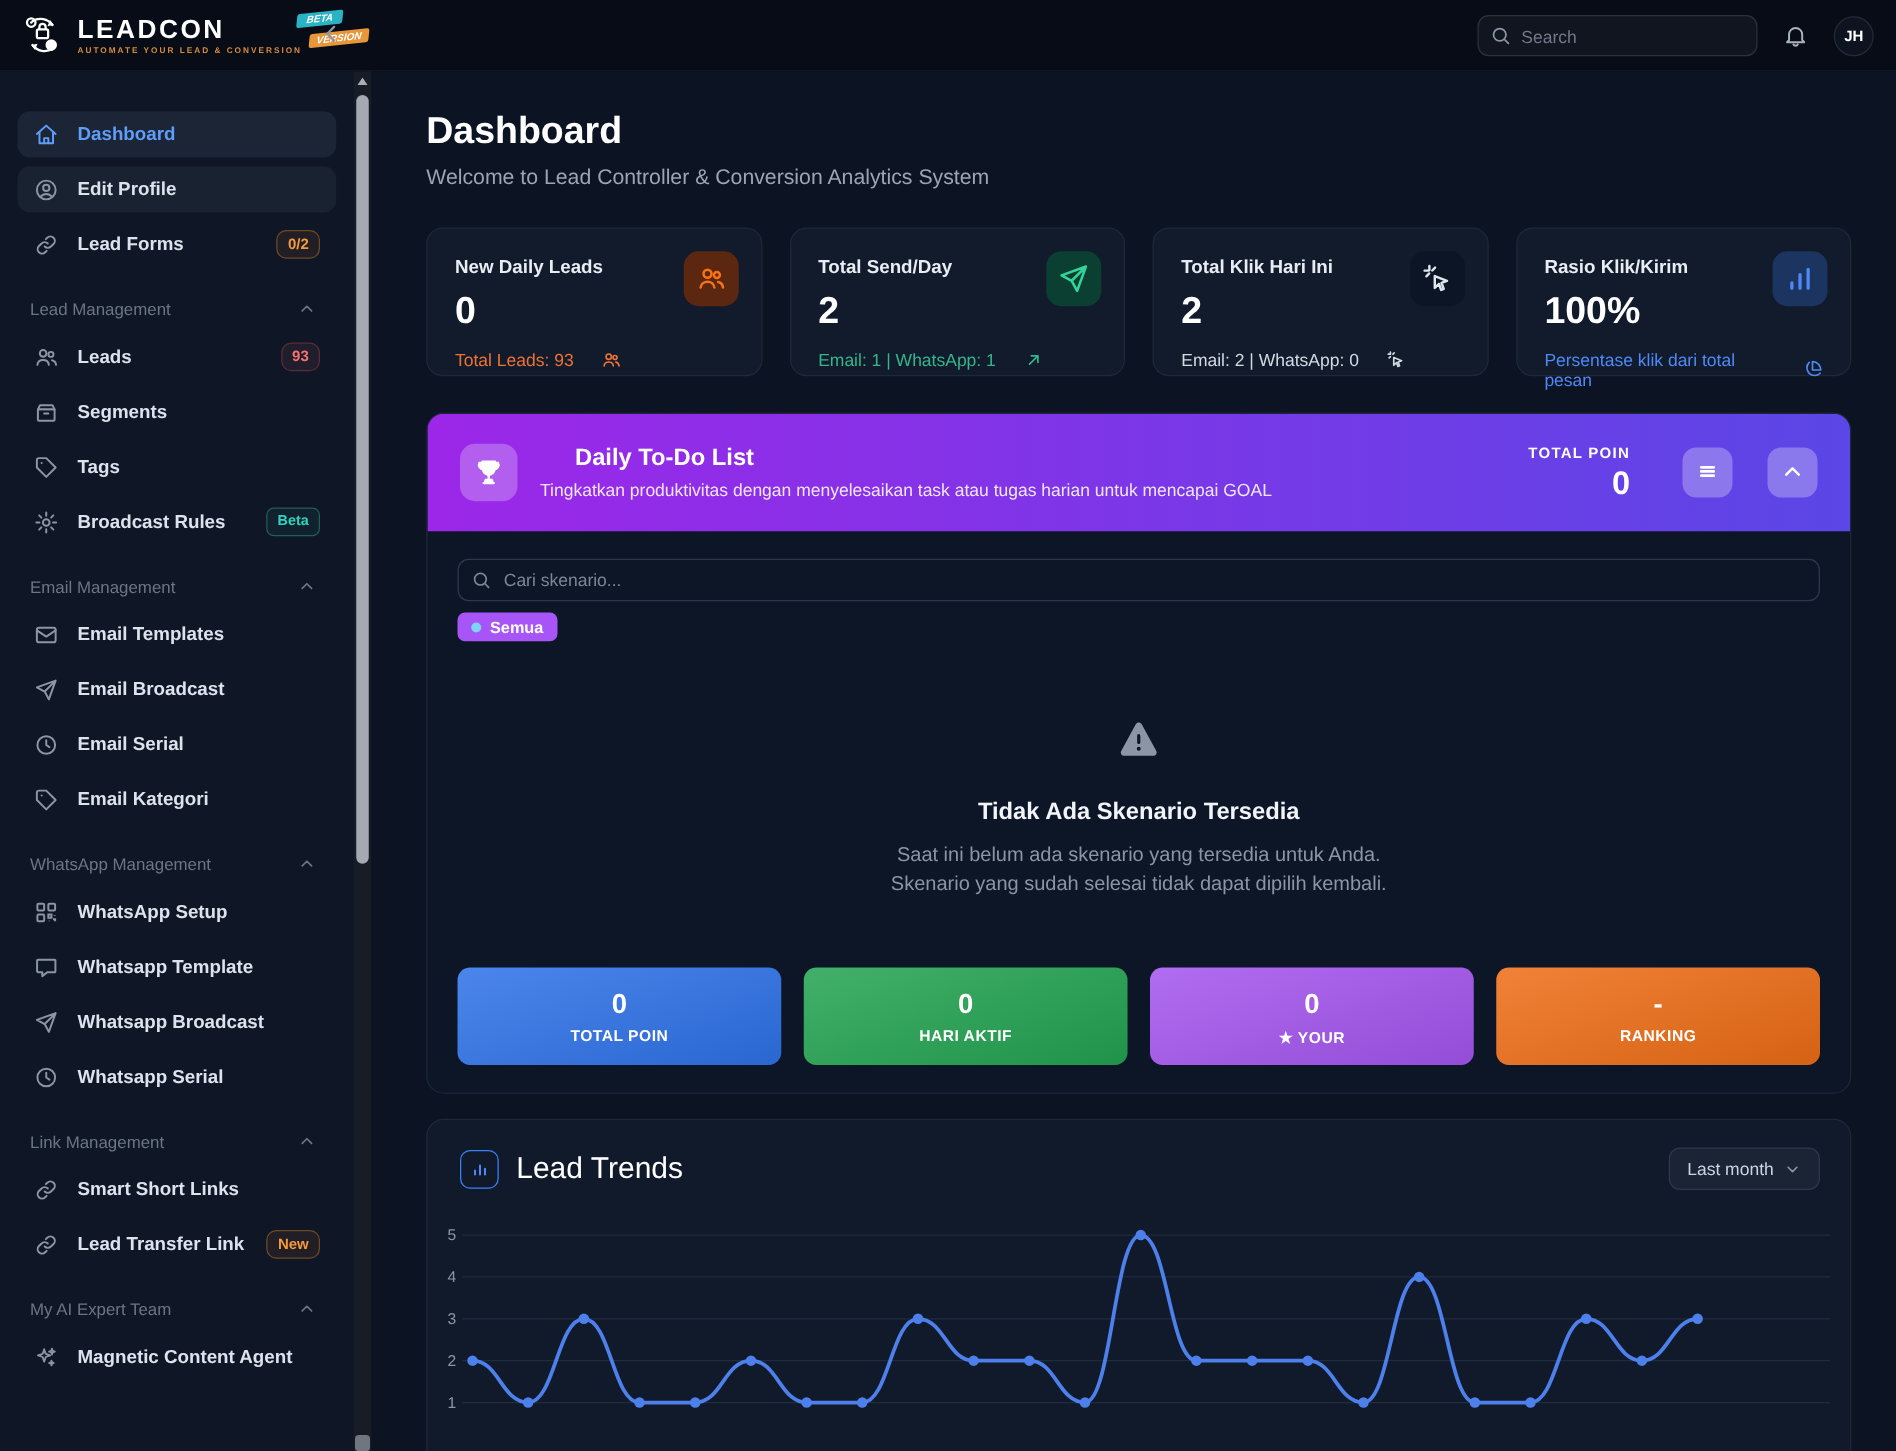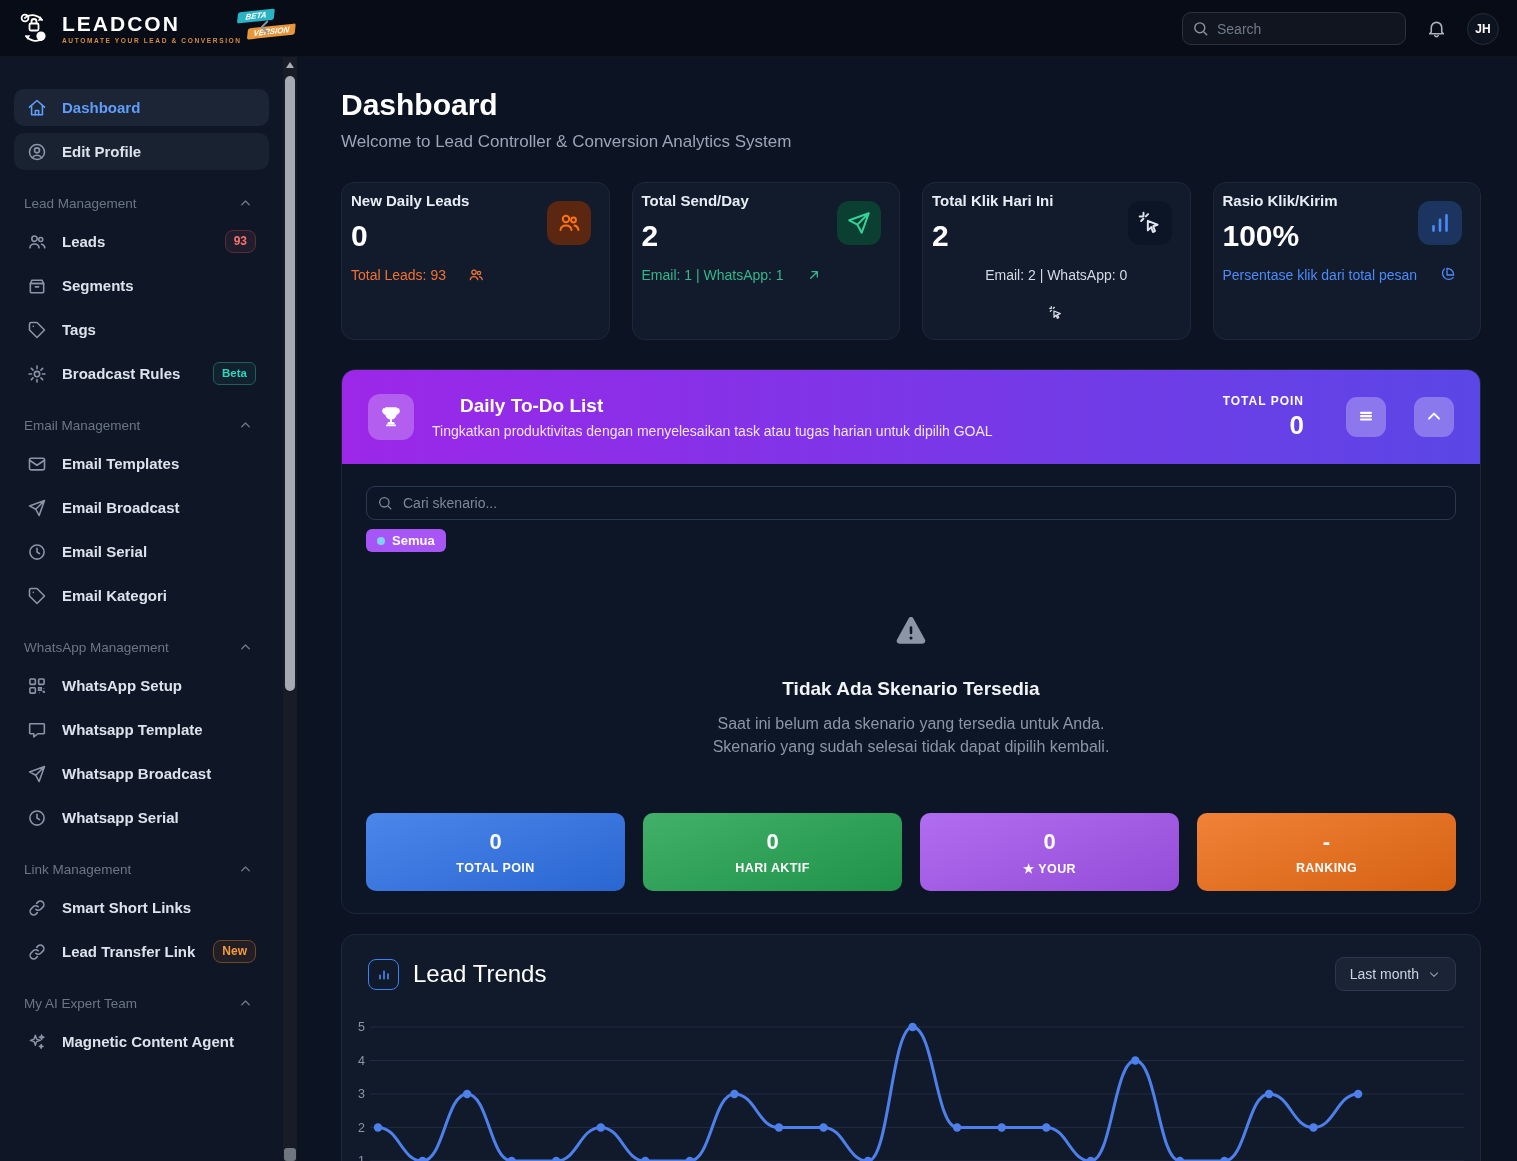--- a/index.html
+++ b/index.html
@@ -53,31 +53,31 @@
   .sb-up::after { content:""; border-left:4px solid transparent; border-right:4px solid transparent; border-bottom:6px solid #a9aeb6; }
   .sb-thumb { position:absolute; top:19px; left:2px; width:10px; height:615px; border-radius:6px; background:#a4a9b2; cursor:pointer; }
   .sb-down { position:absolute; bottom:0; left:1px; width:12px; height:13px; background:#6f7680; border-radius:3px; cursor:pointer; }
 
   
   #main { position:absolute; left:297px; top:57px; width:1220px; height:1104px; padding:31px 36px 0 44px; }
   .page-title { font-size:30px; font-weight:bold; color:#fff; }
   .page-sub { margin-top:10px; font-size:17px; color:#9aa5b5; }
 
   .cards { margin-top:30px; display:grid; grid-template-columns:repeat(4,1fr); gap:22px; }
-  .card { position:relative; height:158px; background:#111b2c; border:1px solid #1d2939; border-radius:13px; padding:9px; }
+  .card { position:relative; height:119px; background:#111b2c; border:1px solid #1d2939; border-radius:13px; padding:22px; }
   .card-title { font-size:15px; color:#e8edf4; font-weight:bold; }
   .card-value { margin-top:10px; font-size:30px; font-weight:bold; color:#fff; }
   .card-foot { margin-top:14px; font-size:14px; display:flex; align-items:center; gap:22px; cursor:pointer; }
   .card-icon { position:absolute; top:18px; right:18px; width:44px; height:44px; border-radius:12px;
     display:flex; align-items:center; justify-content:center; }
   .ci-orange { background:#5b2710; color:#f97316; }
   .ci-green { background:#0b3f31; color:#34d399; }
   .ci-navy { background:#0c1526; color:#dfe5ee; }
   .ci-blue { background:#1b3560; color:#4e8af7; }
-  .f-orange { color:#ef7233; } .f-green { color:#35b58b; } .f-gray { color:#d4dae3;flex-direction:column; } .f-blue { color:#4e8af7; }
+  .f-orange { color:#ef7233; } .f-green { color:#35b58b; } .f-gray { color:#d4dae3; } .f-blue { color:#4e8af7; }
 
   
   .todo-panel { margin-top:29px; background:#0d1626; border:1px solid #1c2737; border-radius:14px; overflow:hidden; }
   .todo-banner { height:94px; background:linear-gradient(90deg,#9c27e8,#5b46e6); display:flex; align-items:center; padding:0 26px; gap:18px; }
   .trophy-box { width:46px; height:46px; border-radius:12px; background:rgba(255,255,255,0.25);
     display:flex; align-items:center; justify-content:center; color:#fff; }
   .todo-head { flex:1; }
   .todo-title { font-size:19px; font-weight:bold; color:#fff;margin-left:28px; }
   .todo-sub { margin-top:6px; font-size:14px; color:rgba(255,255,255,0.88); }
   .poin-block { text-align:right; margin-right:14px; }
@@ -175,20 +175,28 @@
       <span class="lbl">Dashboard</span>
     </div>
     <div class="sb-item hovered">
       <svg class="ic" width="20" height="20" viewBox="0 0 24 24" fill="none" stroke="currentColor" stroke-width="1.9" stroke-linecap="round">
           <circle cx="12" cy="12" r="9"></circle>
           <circle cx="12" cy="10" r="3"></circle>
           <path d="M6.3 19a6.8 6.8 0 0 1 11.4 0"></path>
         </svg>
       <span class="lbl">Edit Profile</span>
     </div>
+    <div class="sb-item">
+      <svg class="ic" width="20" height="20" viewBox="0 0 24 24" fill="none" stroke="currentColor" stroke-width="1.9" stroke-linecap="round" stroke-linejoin="round">
+          <path d="M10.5 13.5a4.2 4.2 0 0 0 6 0l2.5-2.5a4.24 4.24 0 0 0-6-6l-1.4 1.4"></path>
+          <path d="M13.5 10.5a4.2 4.2 0 0 0-6 0L5 13a4.24 4.24 0 0 0 6 6l1.4-1.4"></path>
+        </svg>
+      <span class="lbl">Lead Forms</span>
+      <span class="badge badge-orange">0/2</span>
+    </div>
 
     <div class="sb-section">
       <span>Lead Management</span>
       <svg class="ic" width="15" height="15" viewBox="0 0 24 24" fill="none" stroke="currentColor" stroke-width="2.2" stroke-linecap="round" stroke-linejoin="round">
           <path d="m6 14 6-6 6 6"></path>
         </svg>
     </div>
     <div class="sb-item">
       <svg class="ic" width="20" height="20" viewBox="0 0 24 24" fill="none" stroke="currentColor" stroke-width="1.9" stroke-linecap="round">
           <circle cx="9" cy="8" r="3.2"></circle>
@@ -418,21 +426,21 @@
       <div class="trophy-box">
         <svg class="ic" width="24" height="24" viewBox="0 0 24 24" fill="currentColor">
             <path d="M7 3h10v6a5 5 0 0 1-10 0zM7 4H4.5a0 0 0 0 0 0 0 3.5 3.5 0 0 0 3 5.4zM17 4h2.5a3.5 3.5 0 0 1-3 5.4z" stroke="currentColor" stroke-width="1.4" fill="currentColor"></path>
             <path d="M11 13h2v4h-2z"></path>
             <path d="M8 19.5 9 17h6l1 2.5z"></path>
             <rect x="7" y="19.5" width="10" height="1.8" rx="0.9"></rect>
           </svg>
       </div>
       <div class="todo-head">
         <div class="todo-title">Daily To-Do List</div>
-        <div class="todo-sub">Tingkatkan produktivitas dengan menyelesaikan task atau tugas harian untuk dipilih GOAL</div>
+        <div class="todo-sub">Tingkatkan produktivitas dengan menyelesaikan task atau tugas harian untuk mencapai GOAL</div>
       </div>
       <div class="poin-block">
         <div class="poin-label">TOTAL POIN</div>
         <div class="poin-value">0</div>
       </div>
       <button class="banner-btn">
         <svg class="ic" width="20" height="20" viewBox="0 0 24 24" fill="none" stroke="currentColor" stroke-width="2.6" stroke-linecap="round">
             <path d="M6 7h12M6 11h12M6 15h12"></path>
           </svg>
       </button>

